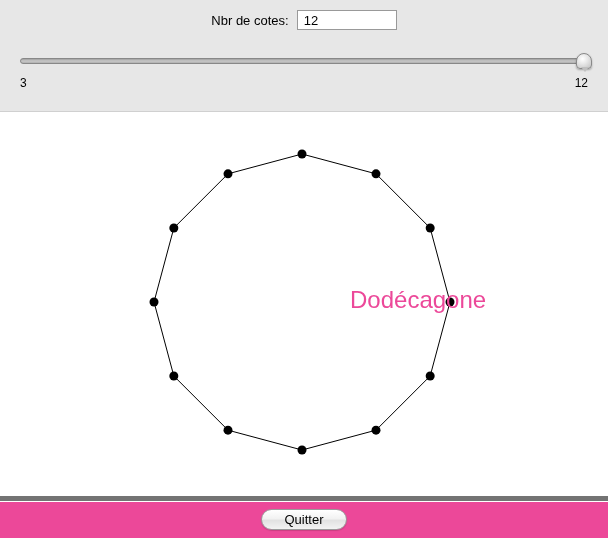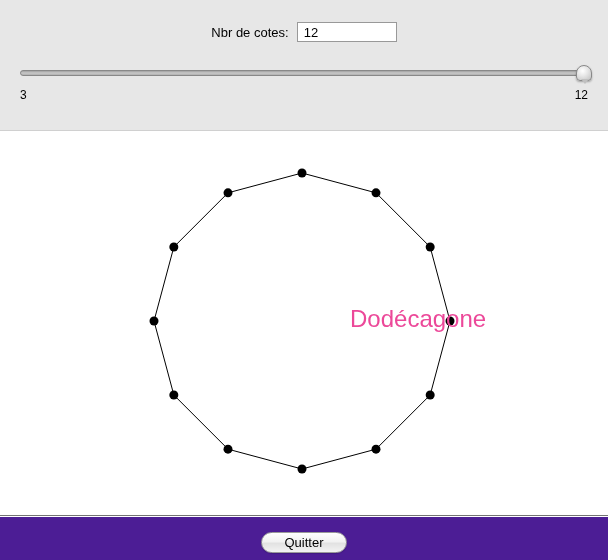--- a/index.html
+++ b/index.html
@@ -10,22 +10,22 @@
     body {
       width: 608px;
       height: 560px;
       background: #ffffff;
       font-family: "Lucida Grande", "Helvetica Neue", Arial, sans-serif;
       overflow: hidden;
       font-size: 13px;
     }
     .top-panel {
       background: #e7e7e7;
-      height: 131px;
-      padding-top: 22px;
+      height: 112px;
+      padding-top: 10px;
       border-bottom: 1px solid #d0d0d0;
     }
     .input-row {
       display: flex;
       align-items: center;
       justify-content: center;
       gap: 8px;
       margin-bottom: 20px;
     }
     .input-label {
@@ -99,27 +99,27 @@
     }
     .polygon-label {
       position: absolute;
       left: 350px;
       top: 174px;
       font-size: 24px;
       color: #ec4899;
       font-family: "Lucida Grande", "Helvetica Neue", Arial, sans-serif;
     }
     .bottom-bar {
-      height: 53px;
-      border-top: 1px solid #737373;
+      height: 42px;
+      border-top: 5px solid #737373;
       box-shadow: inset 0 1px 0 #fff;
       display: flex;
       align-items: center;
       justify-content: center;
-      background: #4c1d95;
+      background: #ec4899;
     }
     .quit-button {
       padding: 2px 22px;
       font-size: 13px;
       border-radius: 12px;
       border: 1px solid #9a9a9a;
       background: linear-gradient(to bottom, #ffffff 0%, #f2f2f2 45%, #e2e2e2 55%, #f3f3f3 100%);
       box-shadow: 0 1px 1px rgba(0,0,0,0.15);
       cursor: pointer;
       font-family: inherit;

